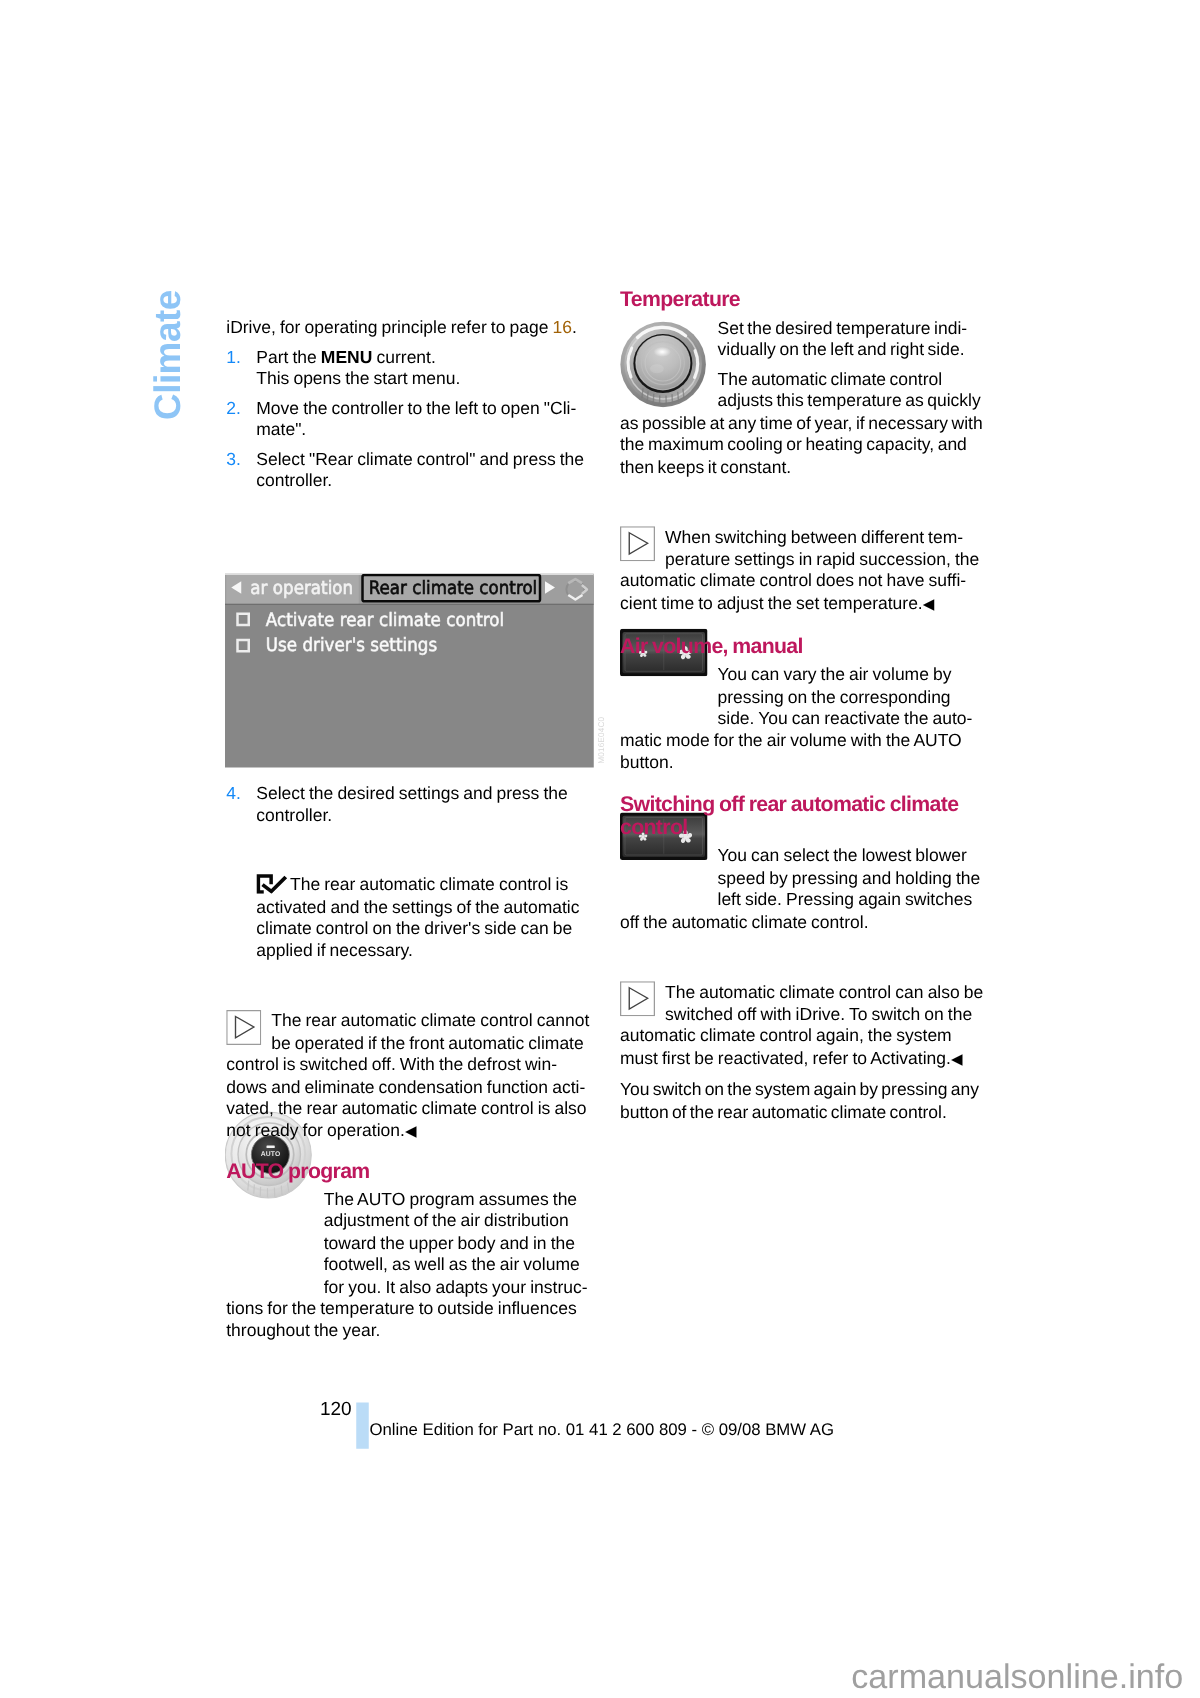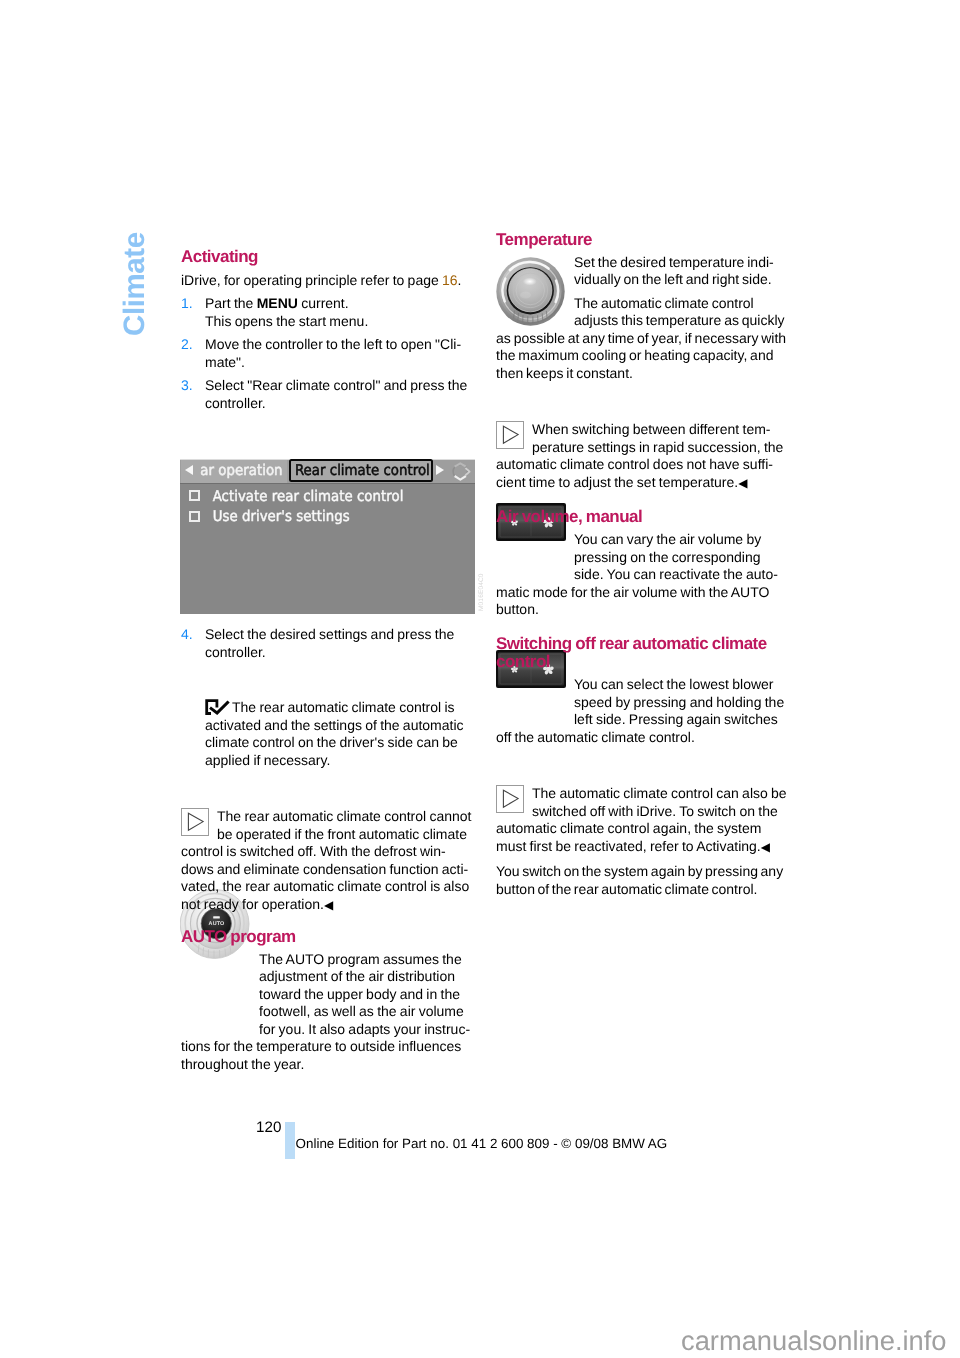--- a/index.html
+++ b/index.html
@@ -93,21 +93,20 @@
 <div class="page">
 
   <div class="chaptertab">
     <span class="label">Climate</span>
   </div>
 
   <div class="col colL">
 
 
     <div class="gap14"></div>
-    <p class="h2">Activating</p>
     <div class="gap5"></div>
     <p><span>iDrive, for operating principle refer to page </span><span class="blue">16</span><span>.</span></p>
 
     <div class="gap10"></div>
     <div class="nl">
       <span class="num">1.</span>
       <span>Part the </span><b>MENU</b><span> current.</span><br>
       <span>This opens the start menu.</span>
     </div>
     <div class="gap10"></div>

